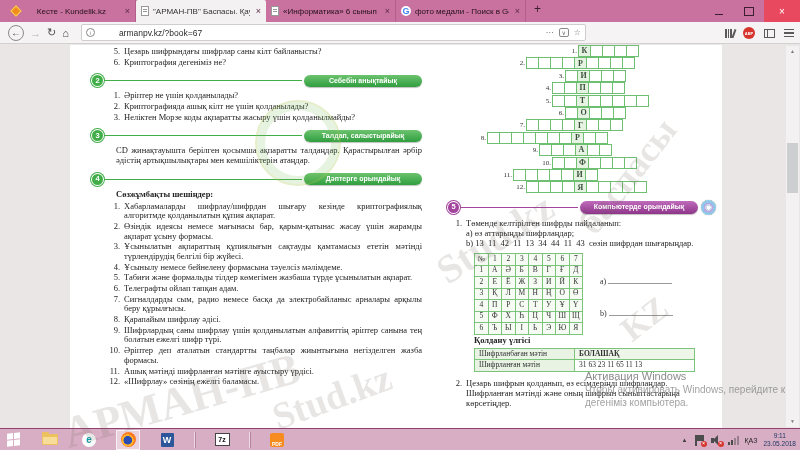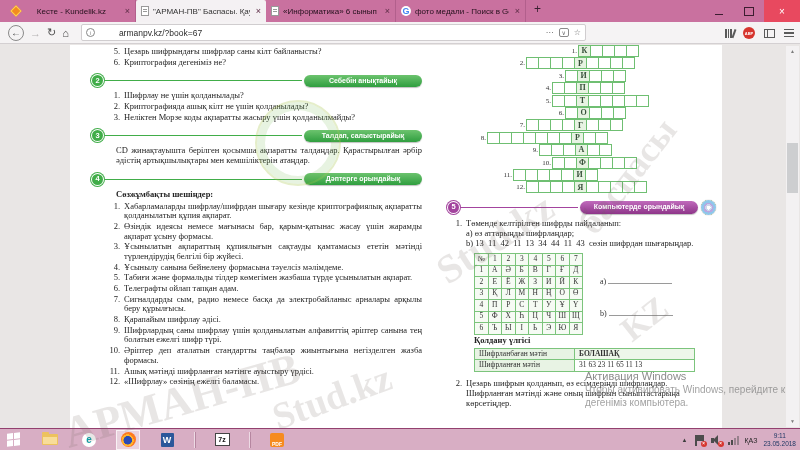--- a/index.html
+++ b/index.html
@@ -249,21 +249,21 @@
         </div>
 
       <div class="section-head">
         <span class="sec-circle">2</span>
         <span class="sec-line"></span>
         <span class="sec-pill">Себебін анықтайық</span>
       </div>
       <div class="plist">
           <div class="li">
             <span class="n">1.</span>
-            <span class="t">Шифрлау не үшін қолданылады?</span>
+            <span class="t">Әріптер не үшін қолданылады?</span>
           </div>
           <div class="li">
             <span class="n">2.</span>
             <span class="t">Криптографияда ашық кілт не үшін қолданылады?</span>
           </div>
           <div class="li">
             <span class="n">3.</span>
             <span class="t">Неліктен Морзе коды ақпаратты жасыру үшін қолданылмайды?</span>
           </div>
         </div>
@@ -277,33 +277,33 @@
 
       <div class="section-head">
         <span class="sec-circle">4</span>
         <span class="sec-line"></span>
         <span class="sec-pill">Дәптерге орындайық</span>
       </div>
       <div class="heading">Сөзжұмбақты шешіңдер:</div>
       <div class="plist">
           <div class="li">
             <span class="n">1.</span>
-            <span class="t">Хабарламаларды шифрлау/шифрдан шығару кезінде криптографиялық ақпаратты қолданылатын құпия ақпарат.</span>
+            <span class="t">Хабарламаларды шифрлау/шифрдан шығару кезінде криптографиялық алгоритмде қолданылатын құпия ақпарат.</span>
           </div>
           <div class="li">
             <span class="n">2.</span>
             <span class="t">Өзіндік идеясы немесе мағынасы бар, қарым-қатынас жасау үшін жарамды ақпарат ұсыну формасы.</span>
           </div>
           <div class="li">
             <span class="n">3.</span>
             <span class="t">Ұсынылатын ақпараттың құпиялығын сақтауды қамтамасыз ететін мәтінді түрлендірудің белгілі бір жүйесі.</span>
           </div>
           <div class="li">
             <span class="n">4.</span>
-            <span class="t">Ұсынылу санына бейнелену формасына тәуелсіз мәлімдеме.</span>
+            <span class="t">Ұсынылу немесе бейнелену формасына тәуелсіз мәлімдеме.</span>
           </div>
           <div class="li">
             <span class="n">5.</span>
             <span class="t">Табиғи және формальды тілдер көмегімен жазбаша түрде ұсынылатын ақпарат.</span>
           </div>
           <div class="li">
             <span class="n">6.</span>
             <span class="t">Телеграфты ойлап тапқан адам.</span>
           </div>
           <div class="li">

